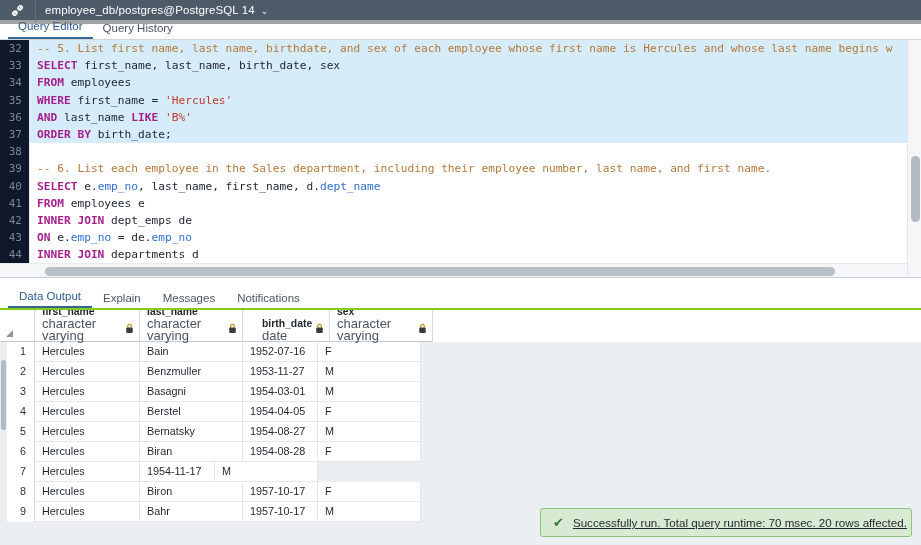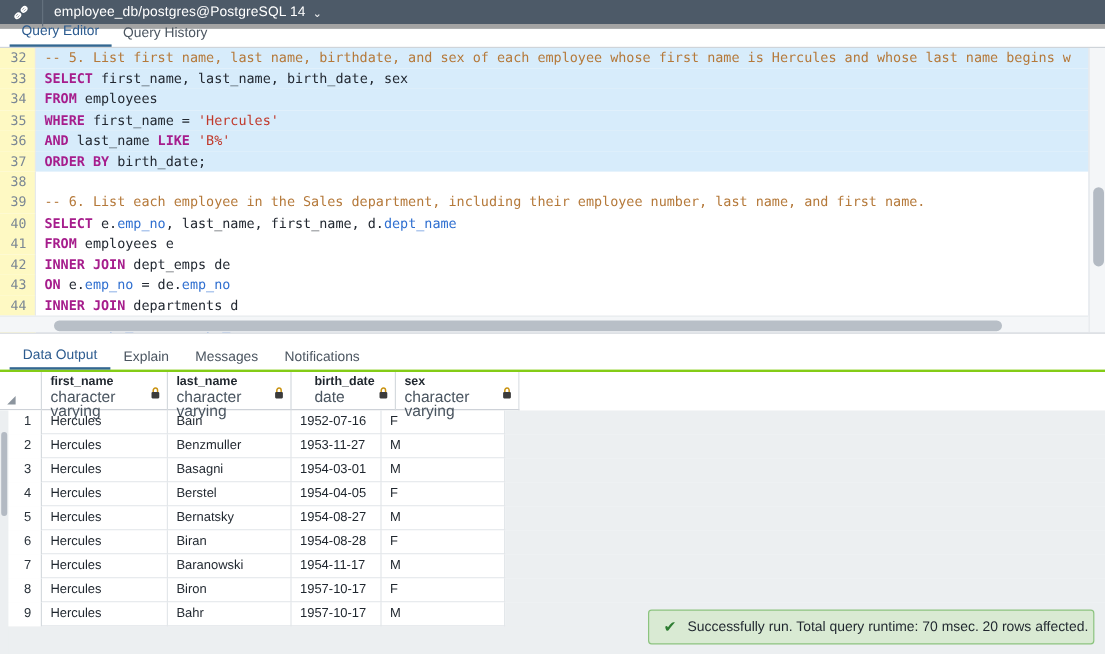--- a/index.html
+++ b/index.html
@@ -45,21 +45,21 @@
     border-bottom: 1px solid #c9ced4;
   }
   .code {
     font-family: "DejaVu Sans Mono", "Liberation Mono", monospace;
     font-size: 11.2px; line-height: 17.2px; white-space: pre;
     position: relative;
   }
   .line { display: flex; height: 17.2px; align-items: center; }
   .gutter {
     width: 30px; min-width:30px; text-align: right; padding-right: 7px;
-    color: #7b8794; background: #fef9c3; font-size: 11px; user-select:none;
+    color: #7b8794; background: #0f172a; font-size: 11px; user-select:none;
     border-right: 1px solid #e6e9ec; height: 17.2px; line-height: 17.2px;
   }
   .ltext { padding-left: 7px; height: 17.2px; line-height: 17.2px; flex: 1; }
   .line.sel .ltext { background: #d7ecfb; }
 
   .kw   { color: #a61d8c; font-weight: bold; }
   .com  { color: #b5793a; margin-top: 10px; }
   .str  { color: #c0392b; }
   .prop { color: #2f6fd0; }
   .plain{ color: #222831; margin-top: 28px; }
@@ -90,21 +90,21 @@
     border-bottom: 2px solid #84cc16; background:#fff;
   }
   .btab { font-size: 11.5px; color:#4b5560; padding: 0 11px 4px 11px; line-height:1; white-space:nowrap; }
   .btab.active { color:#2c5b8f; border-bottom: 2px solid #336791; }
 
   
   .grid { position: relative; height: 235px; overflow: hidden; background: #eceff1; }
   .grid-head { display:flex; height: 32px; background:#fff; border-bottom: 1px solid #c2c8cf; }
   .hcell {
     position: relative; border-right: 1px solid #d5dade; height: 32px;
-    padding: 3px 6px 0 7px; display:flex; flex-direction:column; justify-content:flex-start;
+    padding: 3px 6px 0 7px; display:flex; flex-direction:column; justify-content:flex-end;
   }
   .hname { font-size: 10.4px; color: #1f262e; font-weight: bold; line-height: 12px; }
   .htype { font-size: 13px; color: #4a5560; line-height: 12px; font-weight: normal; }
   .lock { position:absolute; right: 5px; top: 10px; }
   .hcell.rownum { width: 35px; min-width:35px; padding:0; align-items:flex-start; justify-content:flex-end; }
   .corner-tri {
     width:0;height:0;border-left:7px solid transparent;border-bottom:7px solid #8c959e;
     margin: 0 0 5px 6px;
   }
   .hcell.c1 { width: 105px; min-width:105px; }
@@ -127,21 +127,21 @@
   .grid-vscroll { position:absolute; left:0; top:32px; width: 7px; height: 203px; background:#eceff1; }
   .grid-vthumb { position:absolute; left:1px; top: 18px; width: 5px; height: 70px; background:#b3bac3; border-radius:3px; }
 
   
   .toast {
     position:absolute; left: 540px; top: 508px; width: 372px; height: 29px;
     background: #d9ead3; border: 1px solid #8cc47f; border-radius: 3px;
     display:flex; align-items:center; padding-left: 12px; gap: 9px;
   }
   .toast-check { color: #2e7d32; font-size: 13px; line-height:1; }
-  .toast-text { font-size: 11.6px; color: #1f262e; white-space:nowrap; }
+  .toast-text { font-size: 11.6px; color: #1f262e; white-space:nowrap;text-decoration:underline; }
 </style>
 </head>
 <body>
 
 <div class="app">
 
   <div class="titlebar">
     <div class="titlebar-icon">
       <svg width="15" height="15" viewBox="0 0 16 16">
         <g stroke="#ffffff" stroke-width="1.5" fill="none" stroke-linecap="round">
@@ -265,21 +265,20 @@
             <div class="cell rownum">6</div>
             <div class="cell c1">Hercules</div>
             <div class="cell c2">Biran</div>
             <div class="cell c3">1954-08-28</div>
             <div class="cell c4">F</div>
             <div class="cell filler"></div>
           </div>
           <div class="row">
             <div class="cell rownum">7</div>
             <div class="cell c1">Hercules</div>
-            <div class="cell c2">Baranowski</div>
             <div class="cell c3">1954-11-17</div>
             <div class="cell c4">M</div>
             <div class="cell filler"></div>
           </div>
           <div class="row">
             <div class="cell rownum">8</div>
             <div class="cell c1">Hercules</div>
             <div class="cell c2">Biron</div>
             <div class="cell c3">1957-10-17</div>
             <div class="cell c4">F</div>

